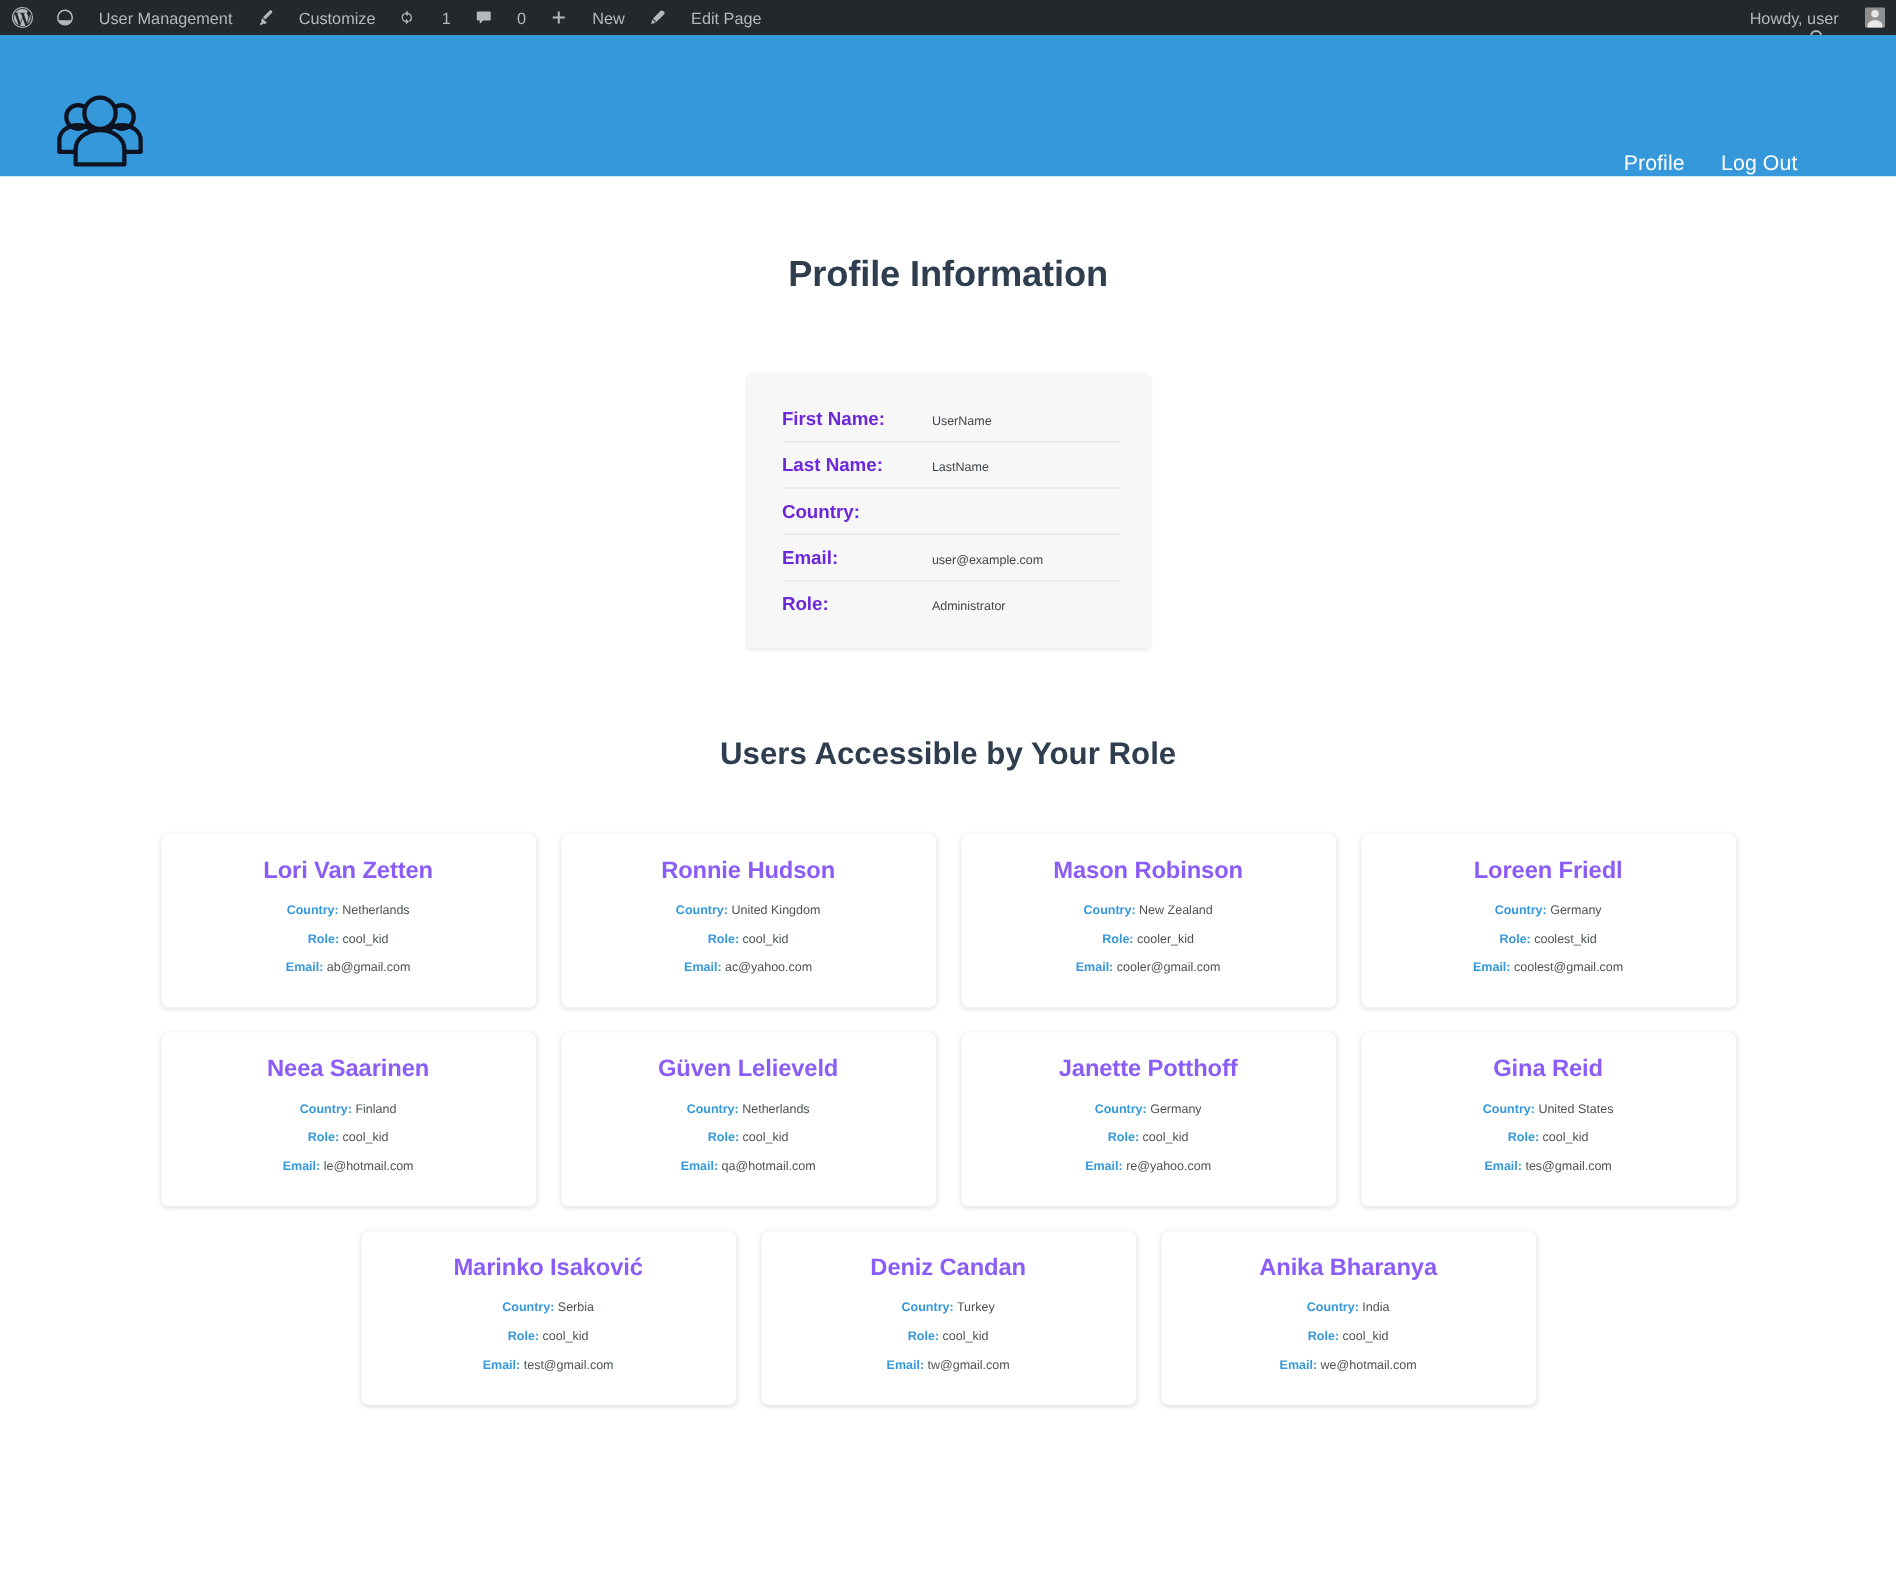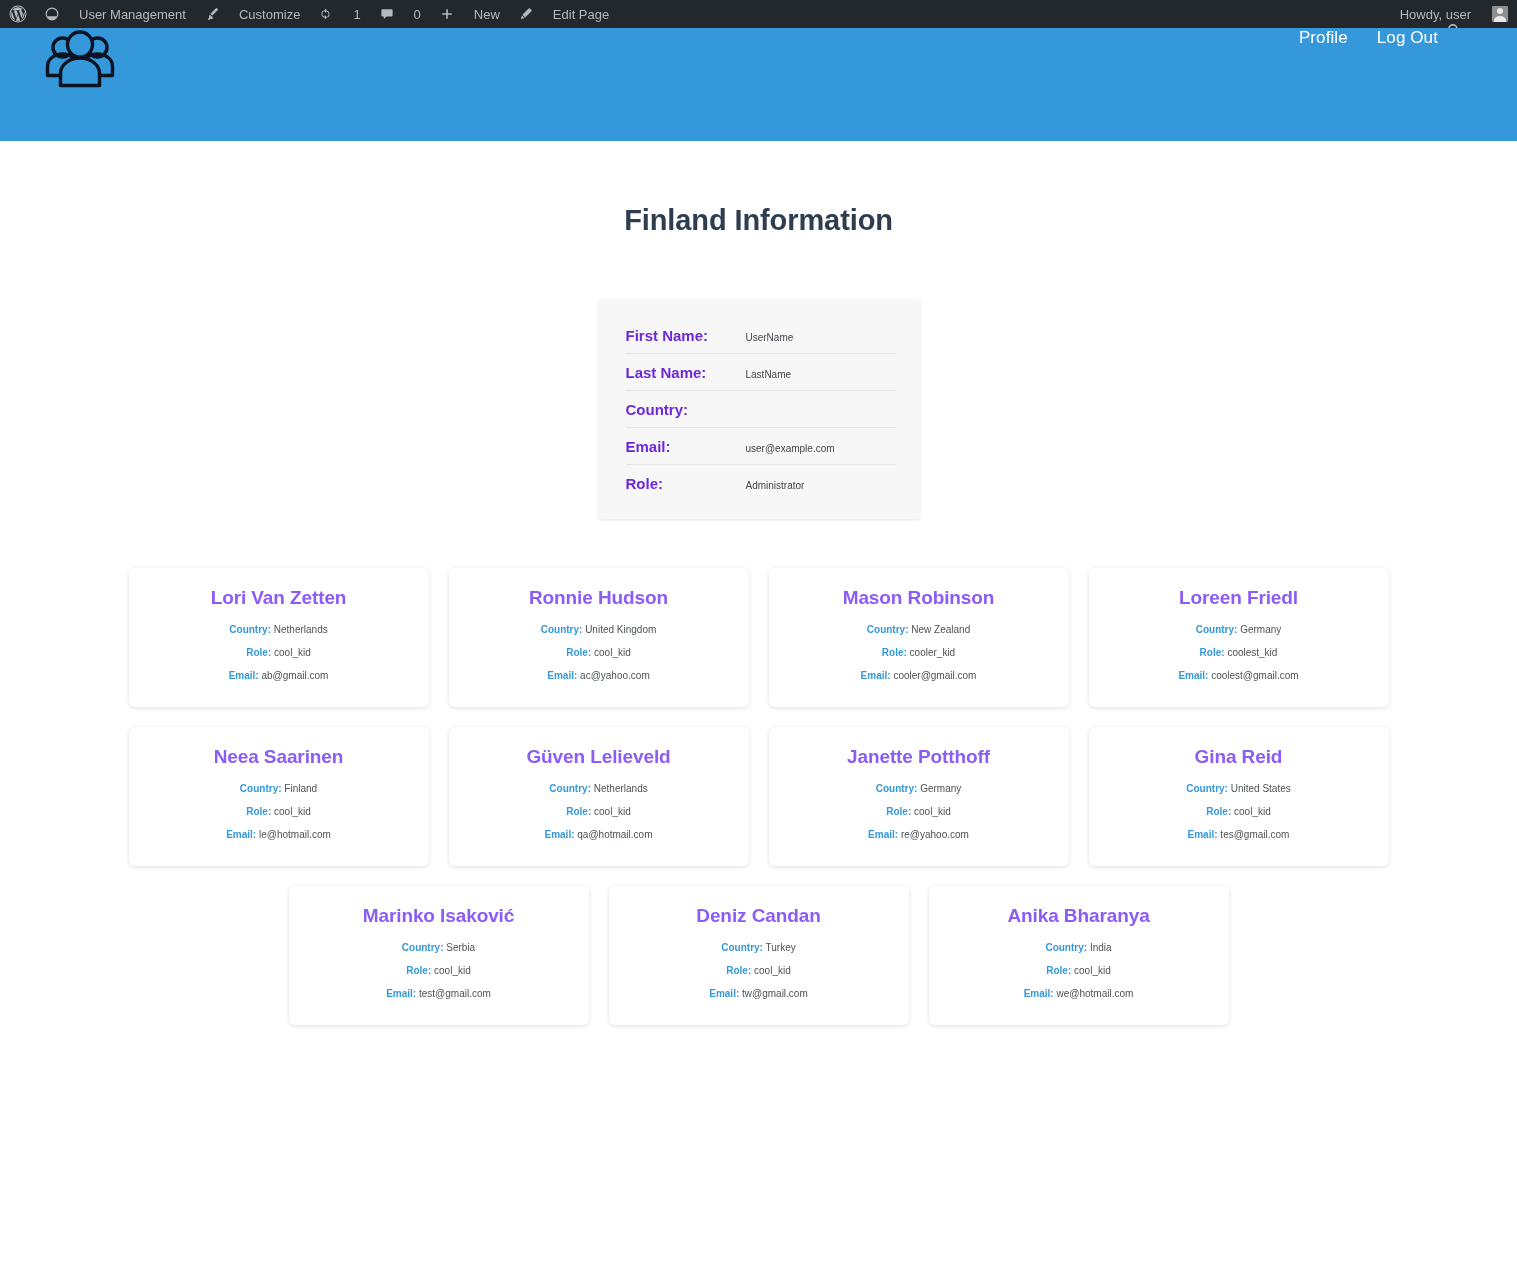--- a/index.html
+++ b/index.html
@@ -66,21 +66,21 @@
     border-radius: 50% 50% 0 0;
     background: #e8e8e8;
   }
 
   
   #site-header {
     width: 100%;
     height: 113px;
     background: #3498db;
     display: flex;
-    align-items: flex-start;
+    align-items: flex-end;
     padding: 0 44px 0 44px;
     position: relative;
   }
   .brand-logo { display: flex; align-items: center; }
   .site-nav {
     margin-left: auto;
     display: flex;
     align-items: center;
     gap: 29px;
     padding-right: 35px;
@@ -279,21 +279,21 @@
     </span>
   </div>
   <nav class="site-nav">
     <a href="#">Profile</a>
     <a href="#">Log Out</a>
   </nav>
 </header>
 
 <main id="main">
 
-  <h1 class="page-title">Finland Information</h1>
+  <h1 class="page-title">Profile Information</h1>
 
   <div class="profile-card-wrap">
     <section class="profile-card">
 
       <div class="profile-row">
         <span class="profile-label">First Name:</span>
         <span class="profile-value">UserName</span>
       </div>
 
       <div class="profile-row">
@@ -312,20 +312,21 @@
       </div>
 
       <div class="profile-row">
         <span class="profile-label">Role:</span>
         <span class="profile-value">Administrator</span>
       </div>
 
     </section>
   </div>
 
+  <h2 class="section-title">Users Accessible by Your Role</h2>
 
   <div class="users-grid" id="users-grid">
       <div class="user-card">
         <div class="user-name">Lori Van Zetten</div>
         <div class="user-line"><span class="k">Country:</span> <span>Netherlands</span></div>
         <div class="user-line"><span class="k">Role:</span> <span>cool_kid</span></div>
         <div class="user-line"><span class="k">Email:</span> <span>ab@gmail.com</span></div>
       </div>
       <div class="user-card">
         <div class="user-name">Ronnie Hudson</div>

